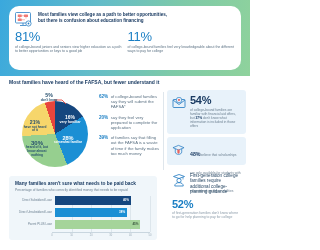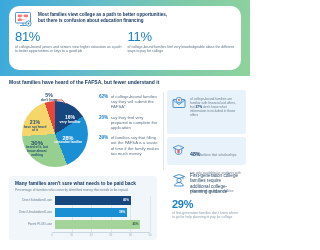--- a/index.html
+++ b/index.html
@@ -190,20 +190,21 @@
     <div class="cflex">
       <span class="cicon">
         <svg viewBox="0 0 28 24" width="14" height="12">
           <path d="M2 6 L14 15 L26 6" fill="none" stroke="#2b7fc4" stroke-width="1.7"></path>
           <rect x="2" y="5" width="24" height="16" rx="1.5" fill="none" stroke="#2b7fc4" stroke-width="1.7"></rect>
           <circle cx="14" cy="6" r="5.5" fill="#e8f2fa" stroke="#2b7fc4" stroke-width="1.4"></circle>
           <path d="M14 8.6 C11 6.4 11.4 4 13 4 C13.7 4 14 4.6 14 4.6 C14 4.6 14.3 4 15 4 C16.6 4 17 6.4 14 8.6 Z" fill="#e8645e"></path>
         </svg>
       </span>
       <div class="cbody">
+        <div class="cnum">54%</div>
         <div class="ctxt"><span>of college-bound families are familiar with financial aid offers, but </span><b>37%</b><span> don't know what information is included in those offers</span></div>
       </div>
     </div>
   </div>
 
   <div class="rcard c2">
     <div class="cflex">
       <span class="cicon">
         <svg viewBox="0 0 28 26" width="13" height="12">
           <path d="M2 8 L14 3 L26 8 L14 13 Z" fill="none" stroke="#2b7fc4" stroke-width="1.7" stroke-linejoin="round"></path>
@@ -225,21 +226,21 @@
           <path d="M22 8 V13" stroke="#2b7fc4" stroke-width="1.3"></path>
           <circle cx="14" cy="15" r="4.2" fill="none" stroke="#2b7fc4" stroke-width="1.7"></circle>
           <path d="M5.5 26 C5.5 21.5 9.3 19.3 14 19.3 C18.7 19.3 22.5 21.5 22.5 26 Z" fill="none" stroke="#2b7fc4" stroke-width="1.7"></path>
         </svg>
       </span>
       <div class="cbody">
         <div class="c3-title">First-generation college families require additional college-planning guidance</div>
       </div>
     </div>
     <div style="padding:0 5px 0 5px;">
-      <div class="c3-num">29%</div>
+      <div class="c3-num">52%</div>
       <div class="c3-txt">of first-generation families don't know where to go for help planning to pay for college</div>
     </div>
   </div>
 
   <div class="bcard">
     <div class="b-title">Many families aren't sure what needs to be paid back</div>
     <div class="b-sub">Percentage of families who correctly identified money that needs to be repaid</div>
     <div class="b-plot">
       <div class="gl" style="left:calc(36px + (100% - 36px)*0.2);height:36px;"></div>
       <div class="gl" style="left:calc(36px + (100% - 36px)*0.4);height:36px;"></div>

